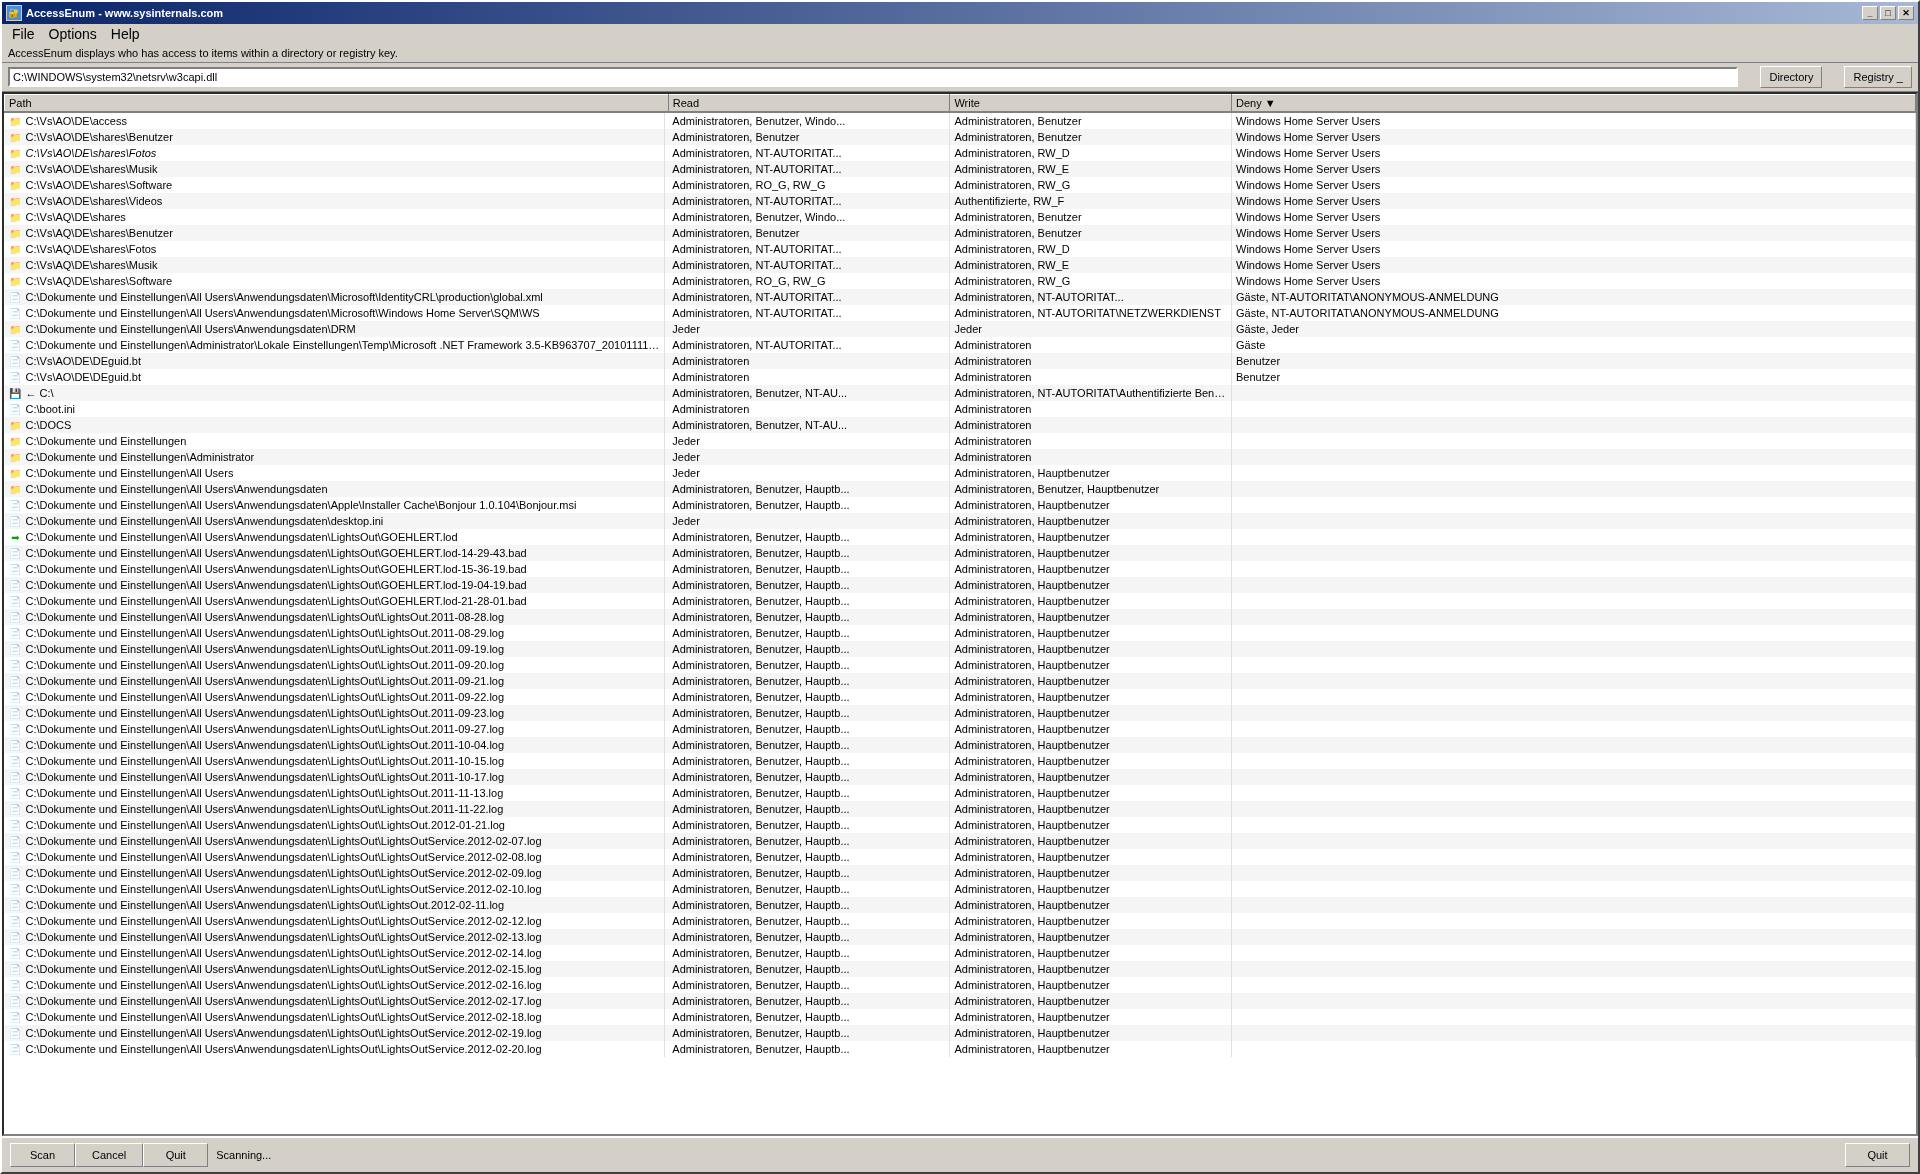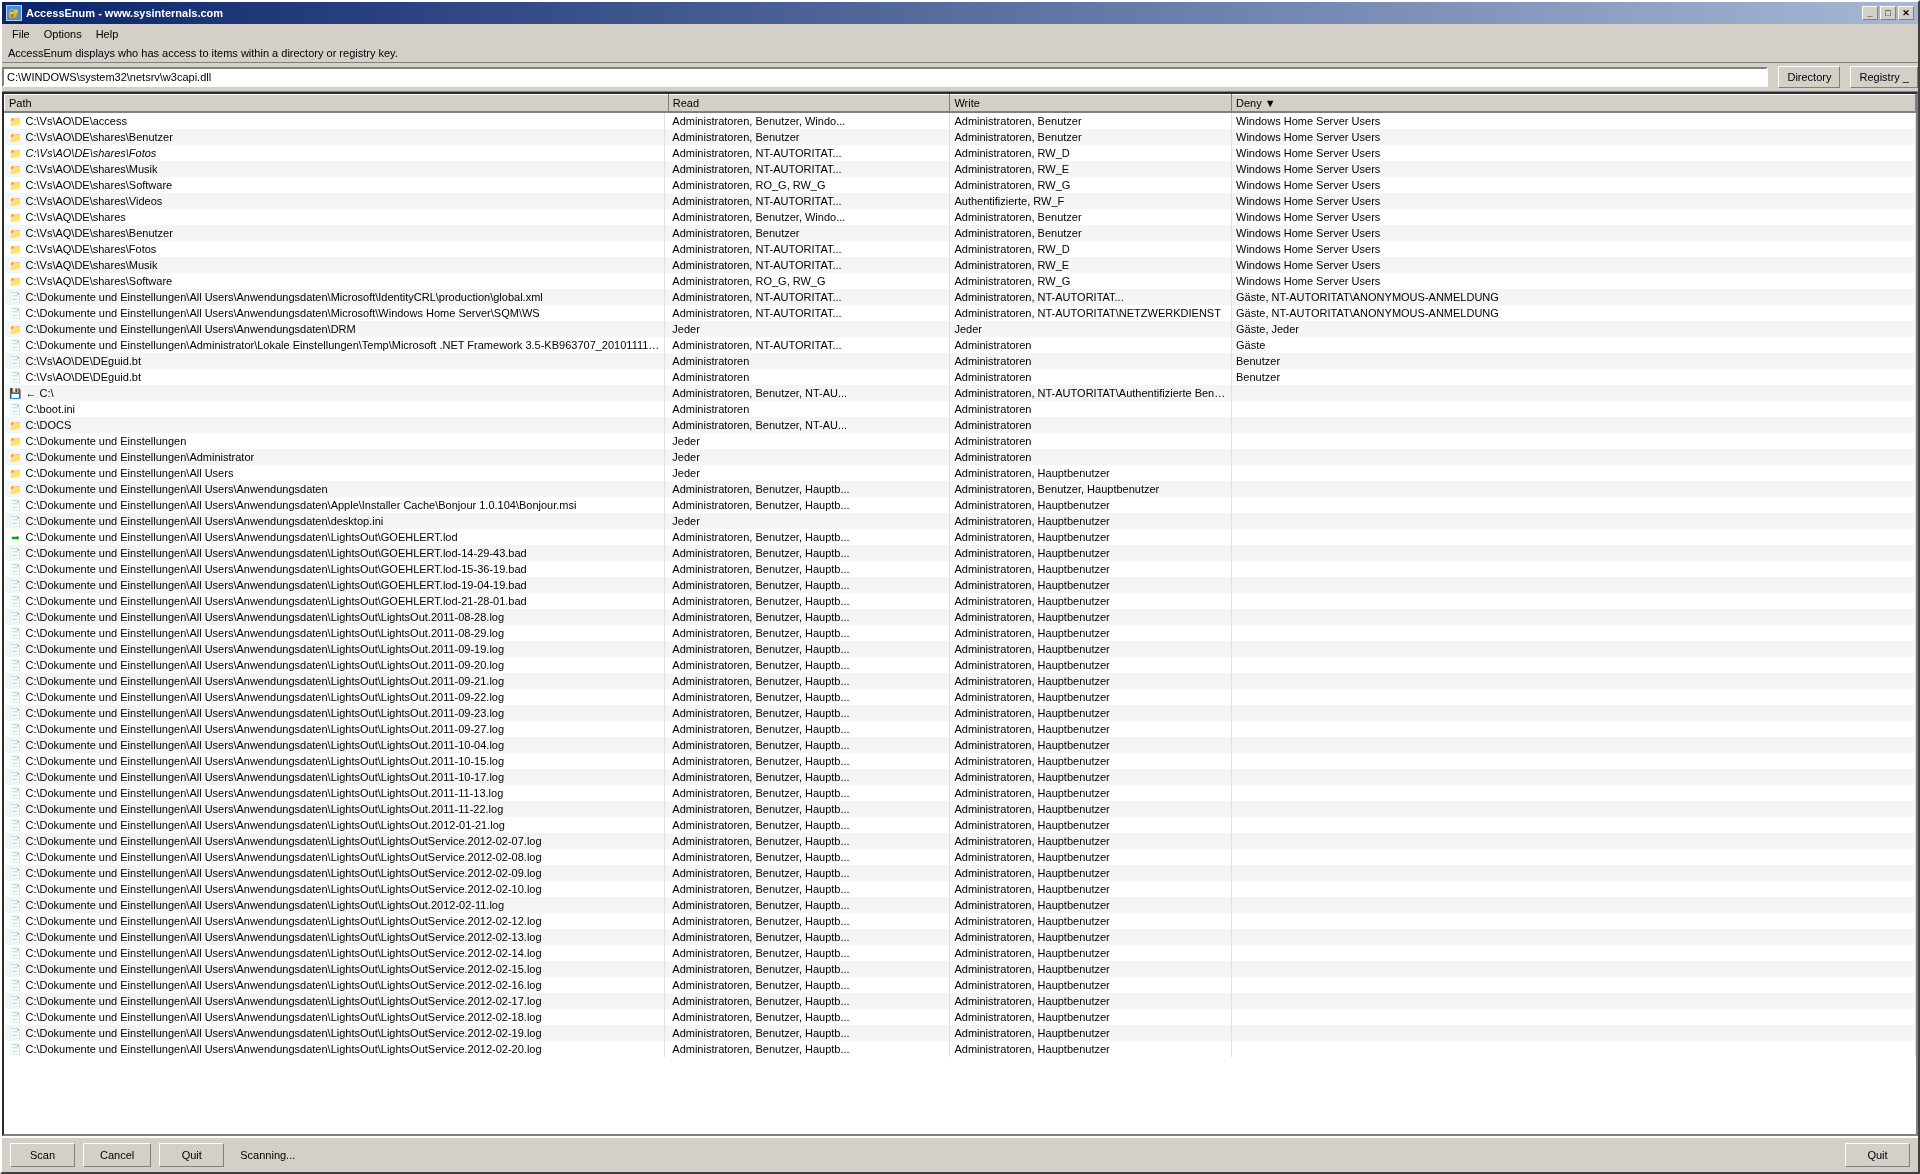--- a/index.html
+++ b/index.html
@@ -70,33 +70,33 @@
       height: 20px;
       background: #d4d0c8;
       display: flex;
       align-items: center;
       padding: 2px 4px;
       gap: 2px;
     }
     .menu-item {
       padding: 2px 6px;
       cursor: pointer;
-      font-size: 11px;
+      font-size: 14px;
     }
     .info-bar {
       background: #d4d0c8;
       padding: 3px 6px;
       font-size: 11px;
       border-bottom: 1px solid #808080;
     }
     .toolbar {
       display: flex;
       align-items: center;
-      padding: 3px 0;
-      gap: 10px;
+      padding: 3px 6px;
+      gap: 22px;
       background: #d4d0c8;
       border-bottom: 1px solid #808080;
     }
     .path-field {
       flex: 1;
       height: 20px;
       background: white;
       border: 2px solid;
       border-color: #808080 #ffffff #ffffff #808080;
       font-size: 11px;
@@ -182,21 +182,21 @@
     .icon-drive { color: #c8c800; }
     .icon-arrow { color: #00aa00; }
     .bottom-bar {
       height: 36px;
       background: #d4d0c8;
       border-top: 2px solid;
       border-color: #ffffff #808080 #808080 #ffffff;
       display: flex;
       align-items: center;
       padding: 4px 8px;
-      gap: 8px;
+      gap: 0;
     }
     .bottom-btn {
       height: 24px;
       background: #d4d0c8;
       border: 1px solid;
       border-color: #ffffff #808080 #808080 #ffffff;
       padding: 2px 16px;
       font-size: 11px;
       cursor: pointer;
       min-width: 65px;

